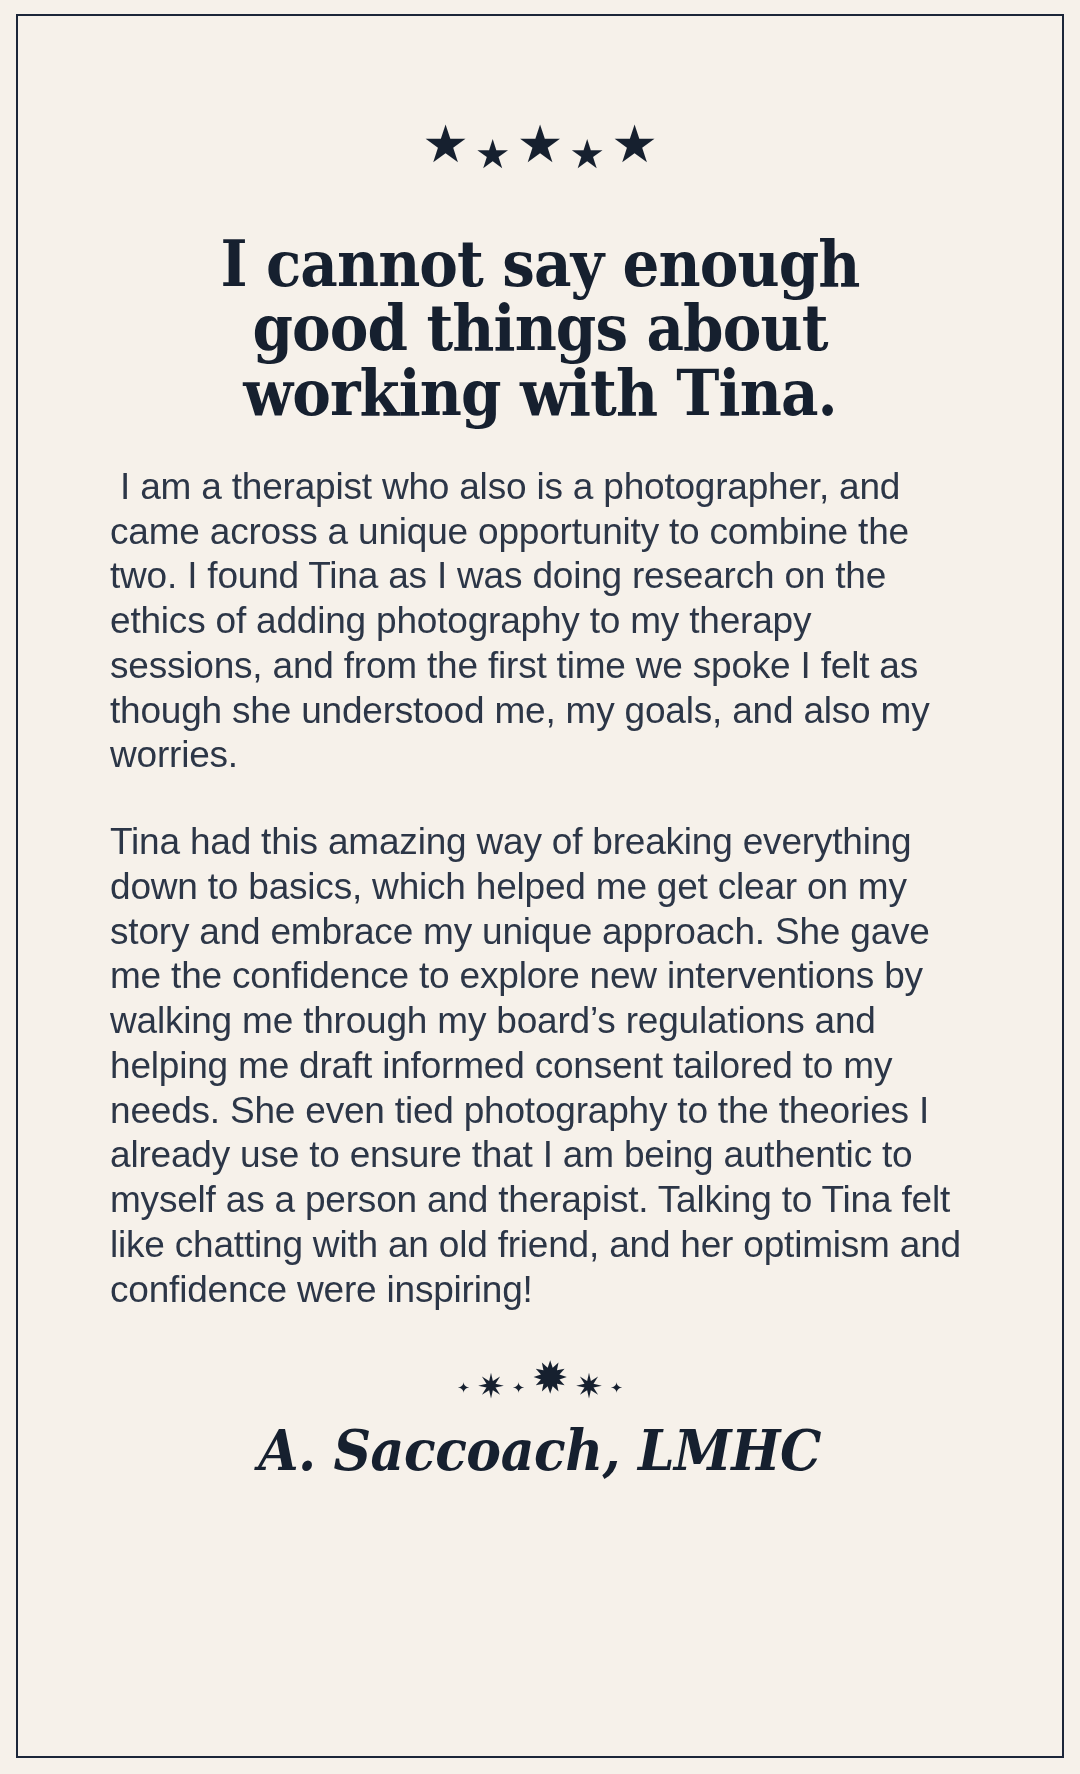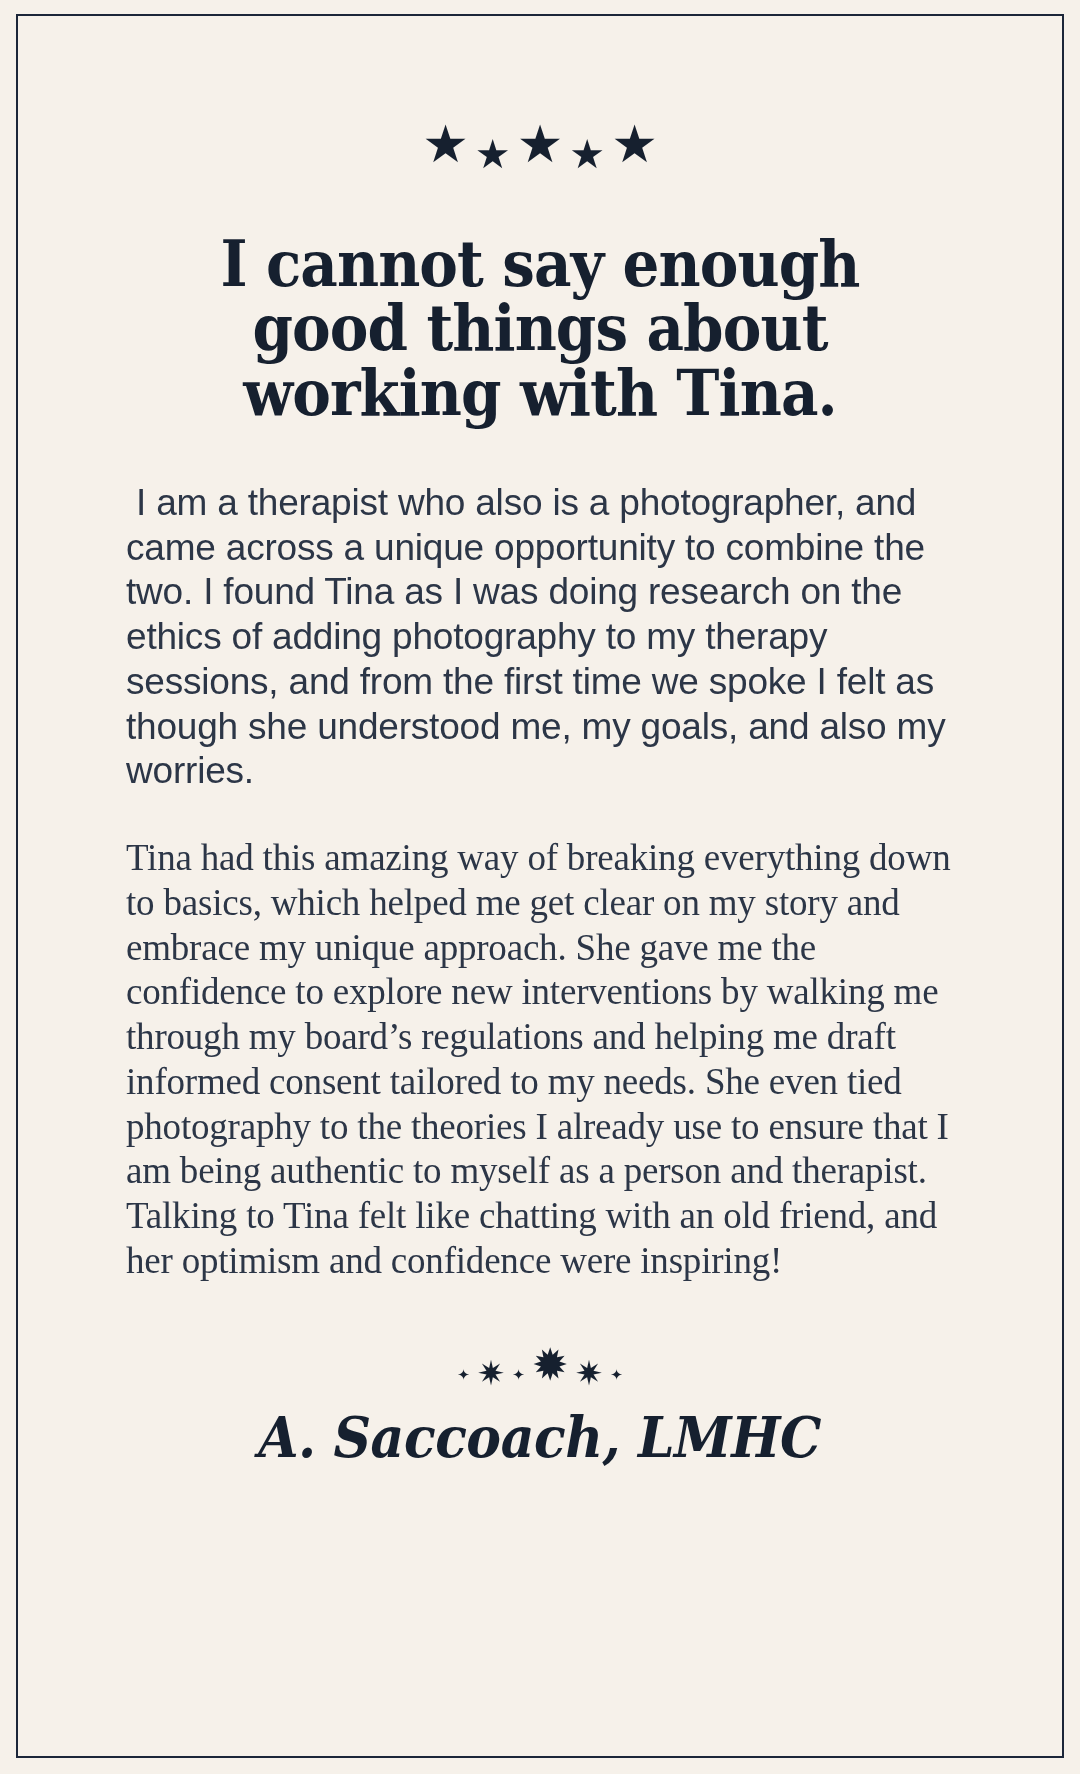--- a/index.html
+++ b/index.html
@@ -65,29 +65,28 @@
   .body-copy {
     margin-top: 40px;
     width: 100%;
     color: #2c3647;
     font-family: "Liberation Sans", sans-serif;
     font-size: 37px;
     line-height: 1.21;
     letter-spacing: -0.2px;
   }
   .body-copy p {
-    margin: 16px;
+    margin: 0;
     text-align: left;
   }
   .body-copy p.first {
     text-indent: 10px;
   }
   .body-copy p + p {
     margin-top: 42px;
-    font-family: Liberation Serif, serif;
   }
 
   .sparkles {
     margin-top: 48px;
     color: #16202f;
     display: flex;
     align-items: center;
     justify-content: center;
     height: 46px;
   }

